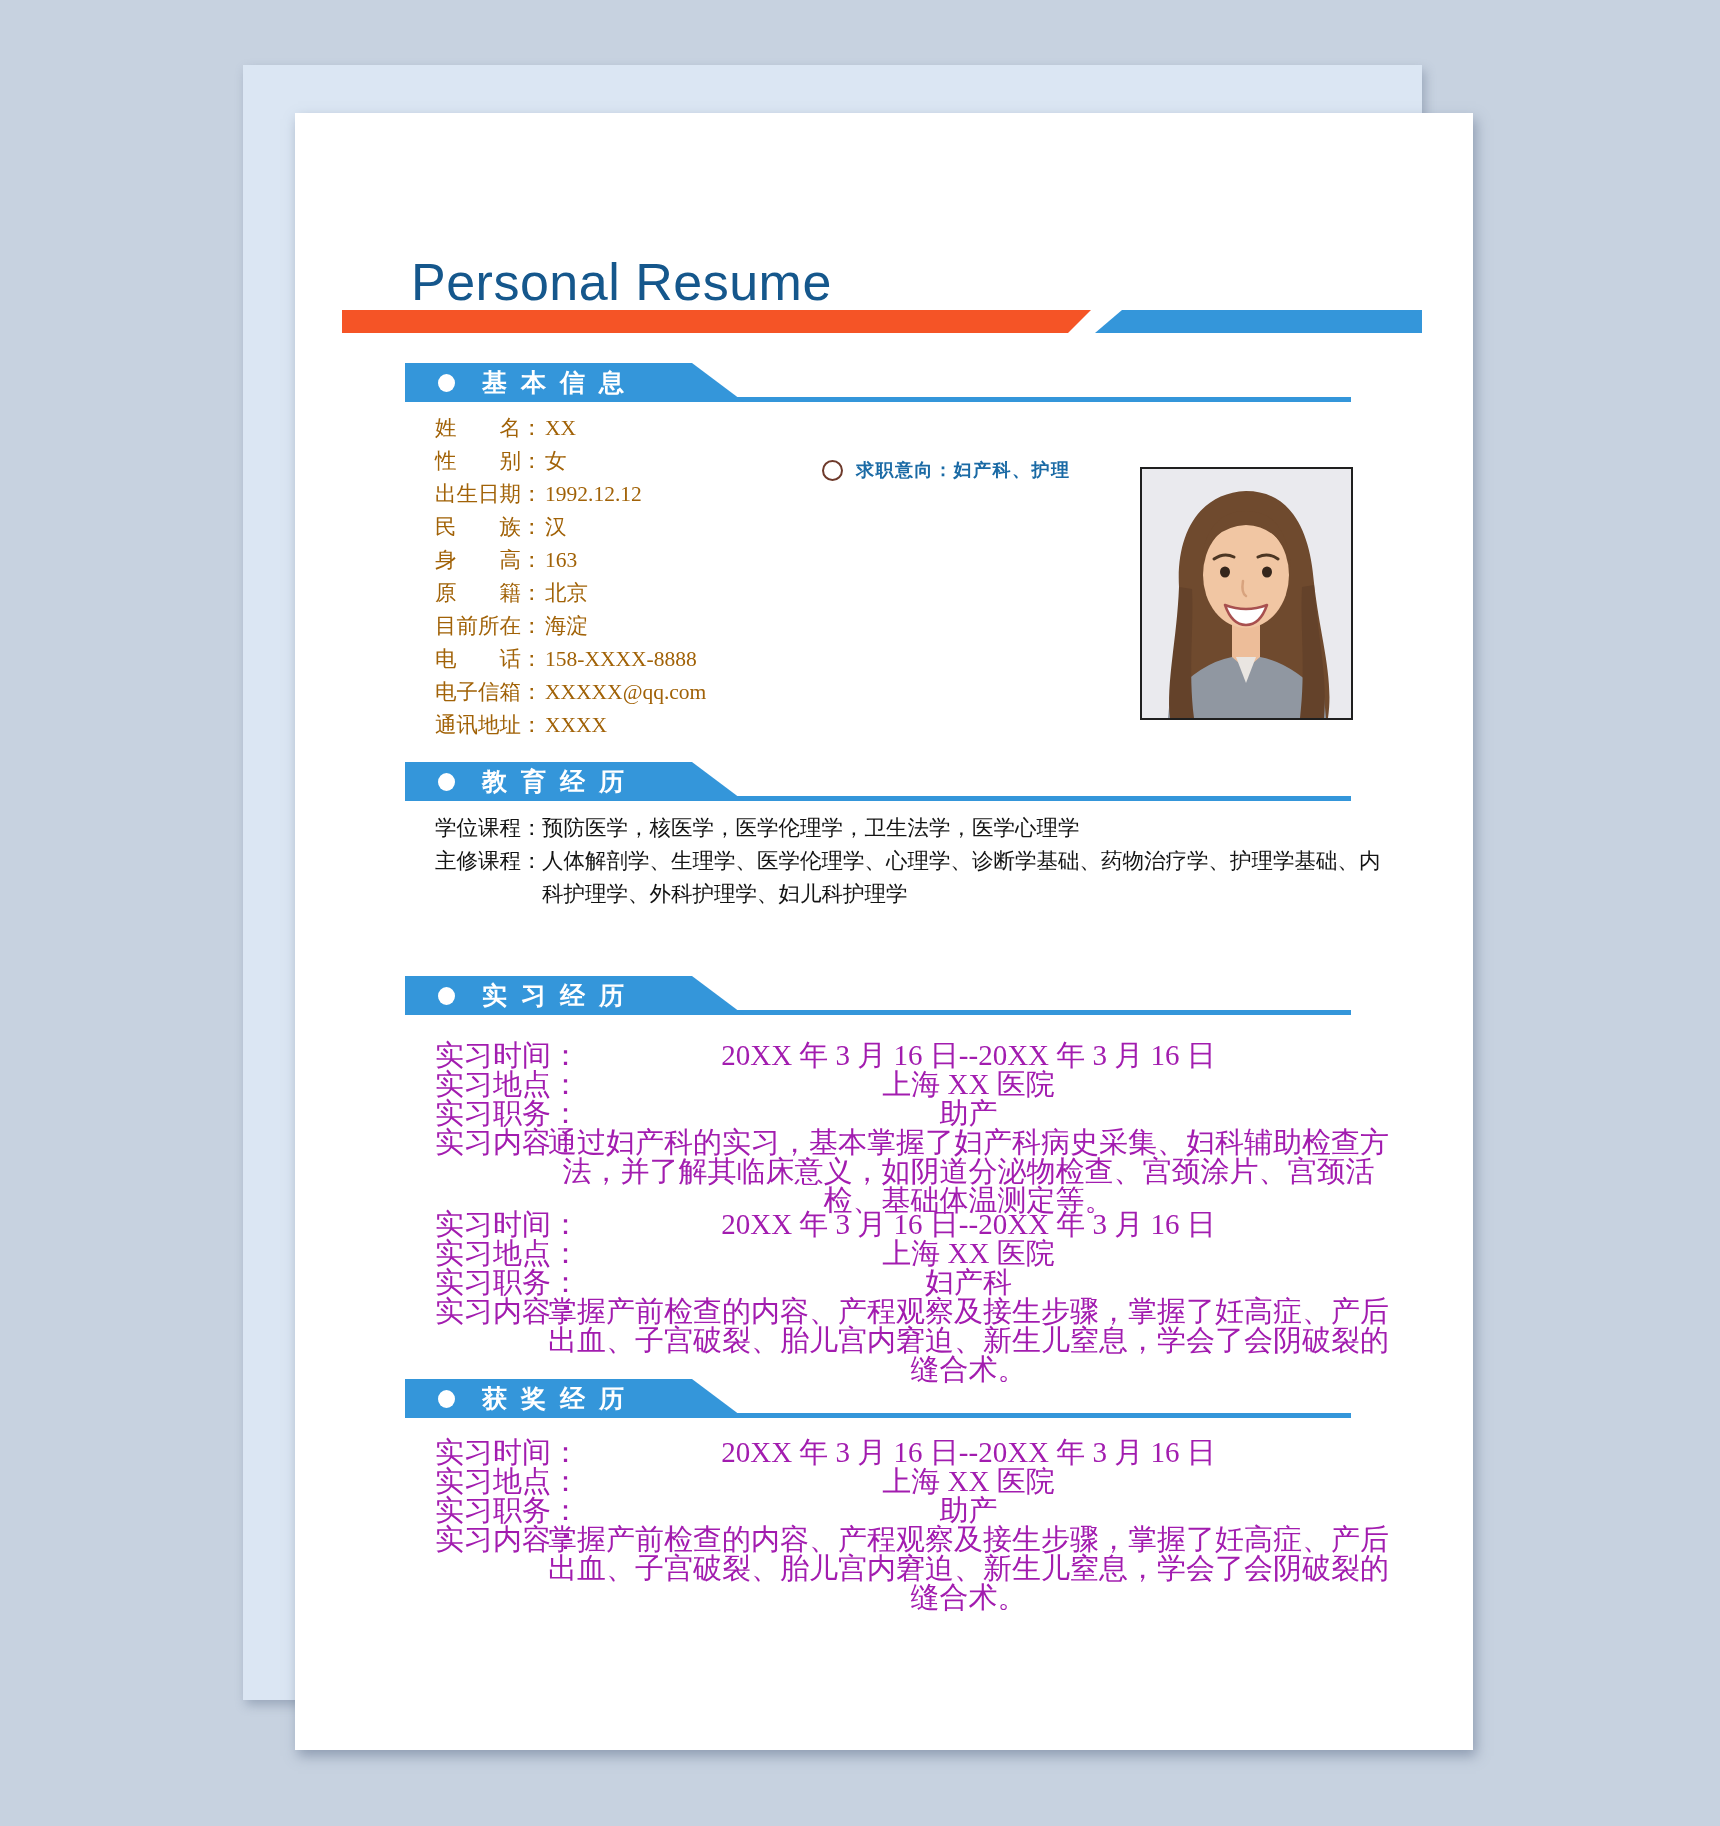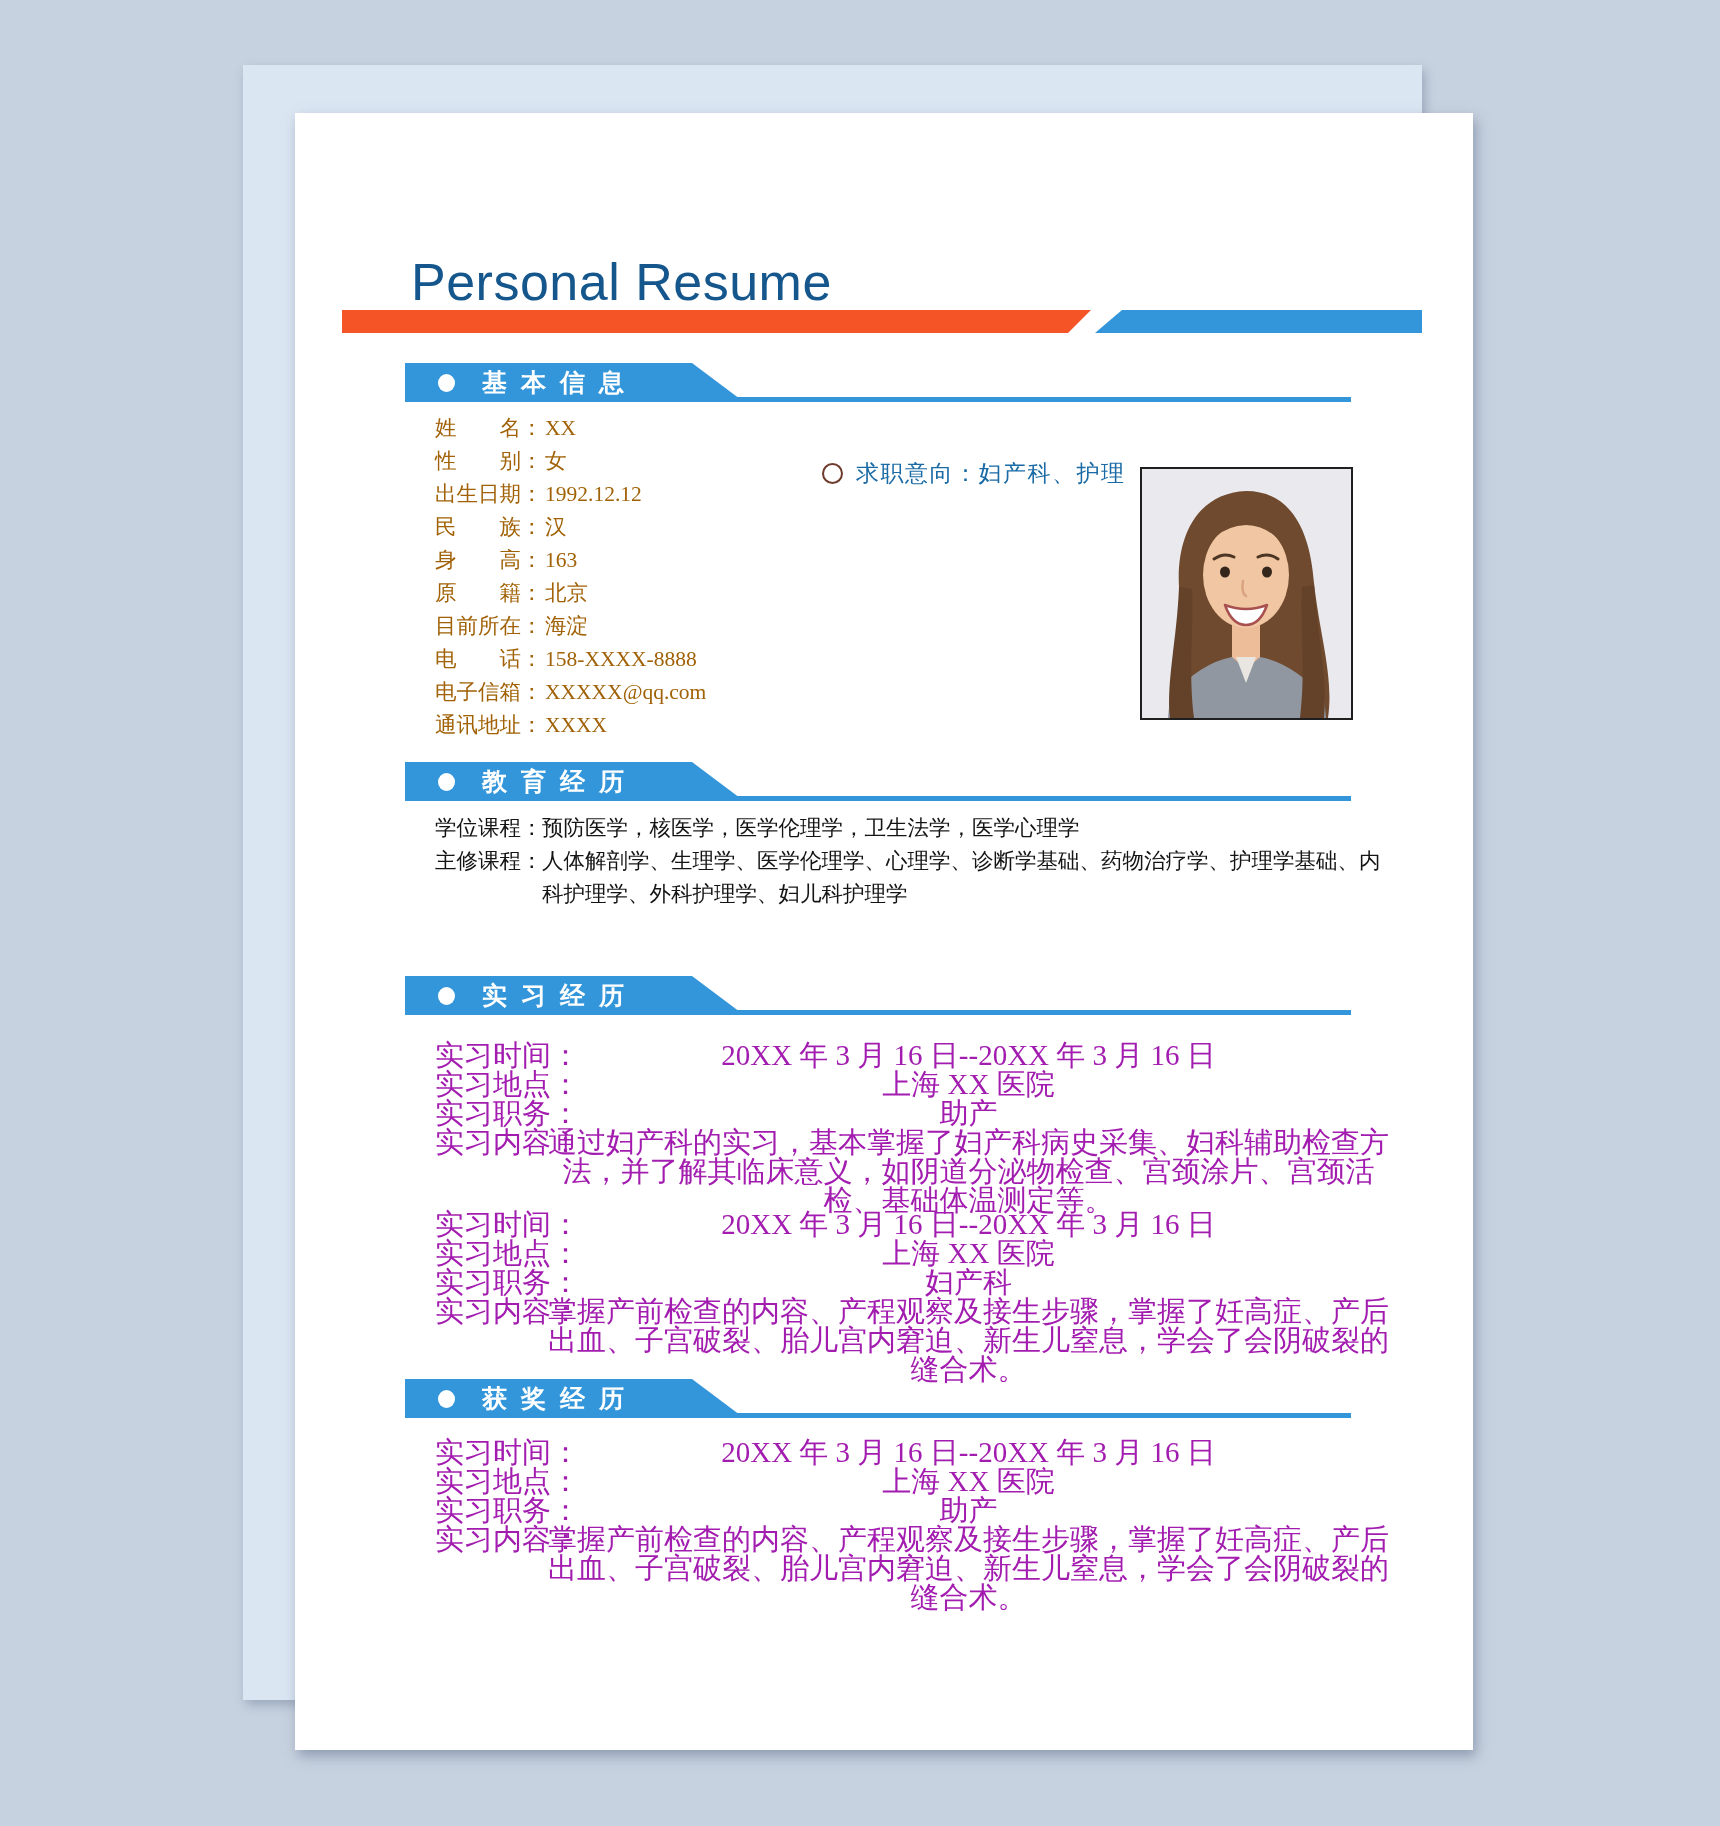--- a/index.html
+++ b/index.html
@@ -56,21 +56,21 @@
 
   .bi{position:absolute;left:140px;top:299px;font-size:21.5px;line-height:33px;color:#a16207;}
   .bi .row{display:flex;}
   .bi .lbl{width:110px;flex:none;white-space:pre;}
   .bi .val{white-space:pre;text-align:right;}
 
   .intent{position:absolute;left:527px;top:345px;display:flex;align-items:center;gap:13px;}
   .intent .ring{width:17px;height:17px;border:2px solid #6e3a2b;border-radius:50%;flex:none;background:transparent;}
   .intent .itext{
     font-family:"Liberation Sans",sans-serif;
-    font-size:23px;font-weight:400;color:#1a6aa5;letter-spacing:1.5px;white-space:nowrap;
+    font-size:18px;font-weight:700;color:#1a6aa5;letter-spacing:1.5px;white-space:nowrap;
   }
 
   .photo{
     position:absolute;left:845px;top:354px;width:213px;height:253px;
     border:2px solid #1f1f1f;box-sizing:border-box;background:#eaeaee;overflow:hidden;
   }
 
   .edu{position:absolute;left:140px;top:699px;width:965px;font-size:21.5px;line-height:33px;color:#141414;}
   .edu .row{display:flex;align-items:flex-start;}
   .edu .lbl{width:107px;flex:none;white-space:pre;}

